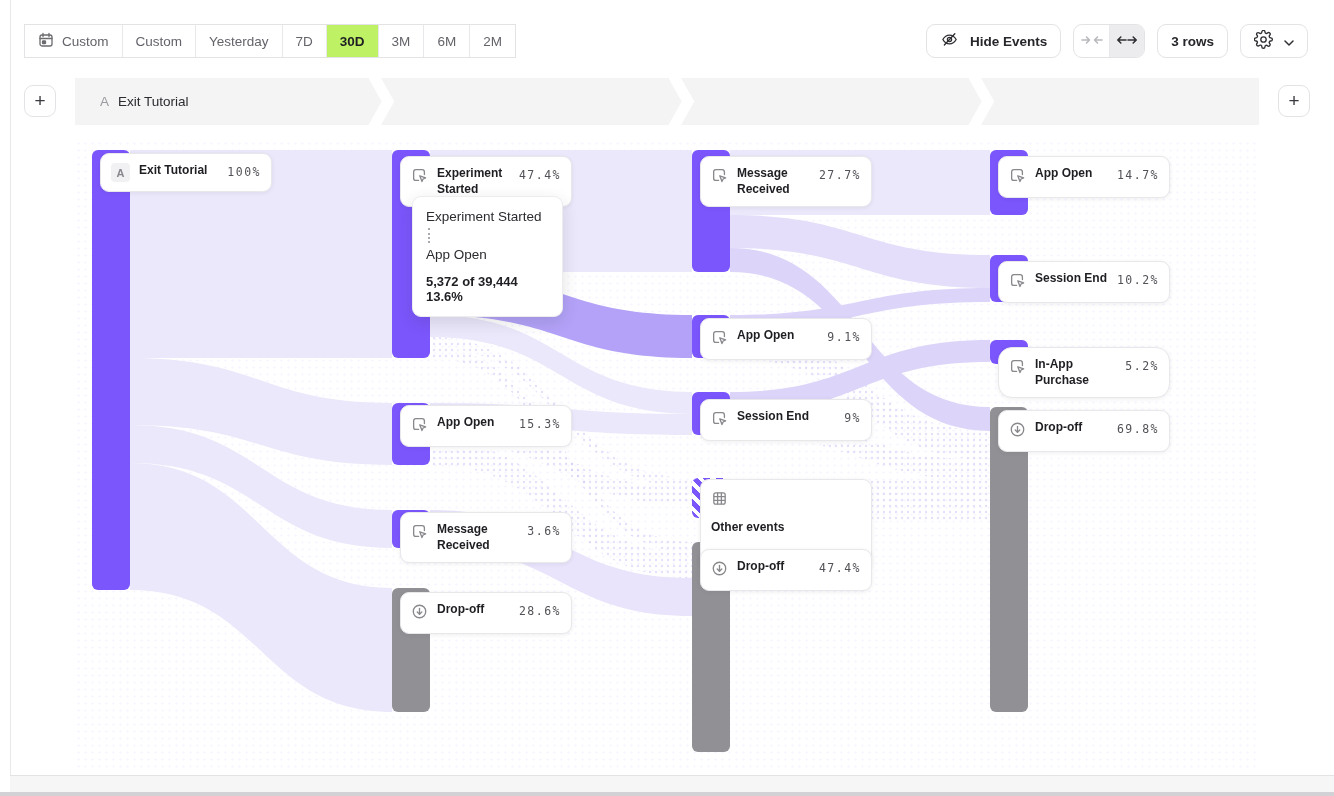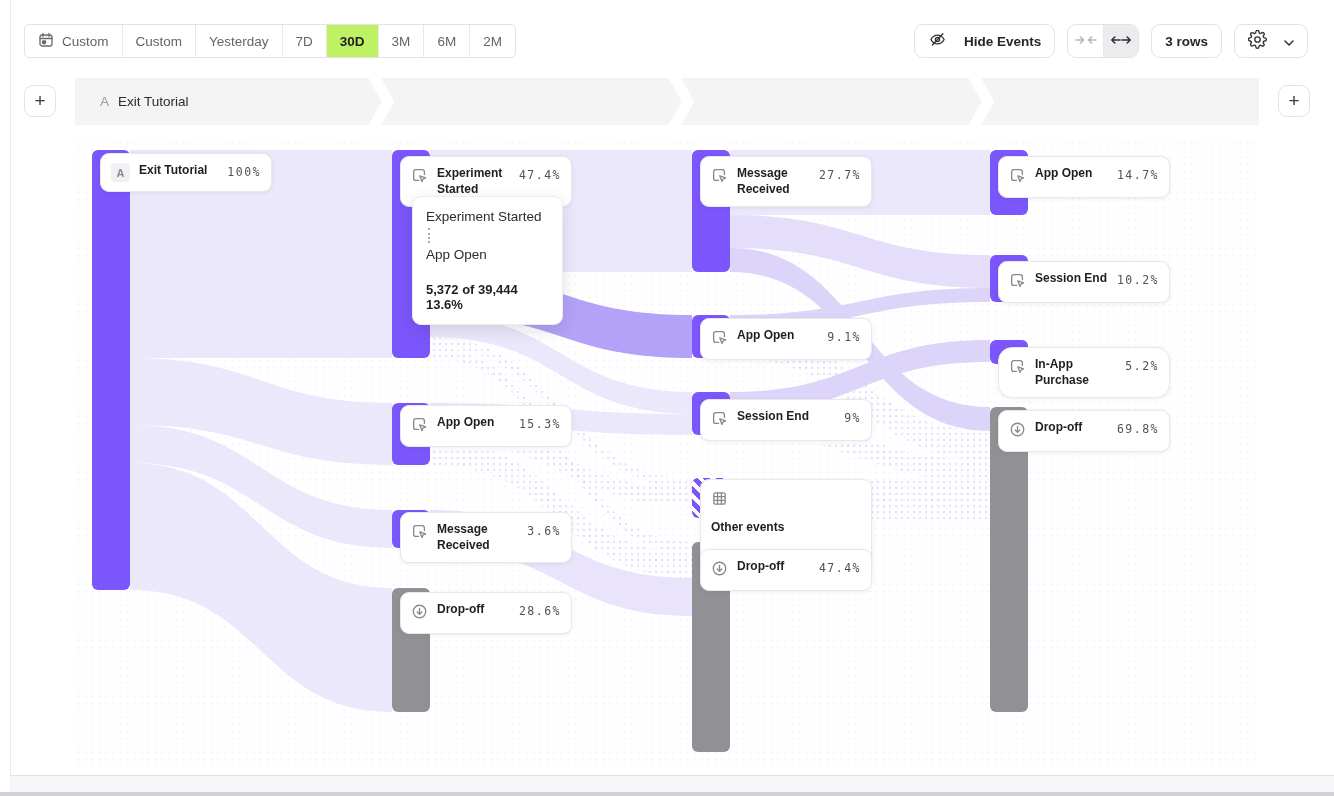--- a/index.html
+++ b/index.html
@@ -4,24 +4,24 @@
 <style>
   * { margin:0; padding:0; box-sizing:border-box; }
   html,body { width:1334px; height:796px; background:#fff; overflow:hidden;
               font-family:"Liberation Sans", sans-serif; position:relative; }
   .left-border { position:absolute; left:10px; top:0; bottom:0; width:1px; background:#e9e9ec; z-index:8; }
   .footer { position:absolute; left:10px; right:0; top:775px; height:17px; background:#f6f6f7; border-top:1px solid #e3e3e6; z-index:8; }
   .bottom-strip { position:absolute; left:0; right:0; bottom:0; height:4px; background:#d2d2d6; z-index:9; }
 
   
   .btn { background:#fff; border:1px solid #e3e3e6; border-radius:9px; height:34px;
-         display:flex; align-items:center; gap:17px; padding:0 13px; color:#26262b;
+         display:flex; align-items:center; gap:11px; padding:0 13px; color:#26262b;
          font-size:13.5px; font-weight:600; cursor:pointer; }
   .toolbar-left { position:absolute; left:24px; top:24px; display:flex; height:34px;
-                  border:1px solid #e3e3e6; border-radius:5px; background:#fff; overflow:hidden; z-index:10; }
+                  border:1px solid #e3e3e6; border-radius:0; background:#fff; overflow:hidden; z-index:10; }
   .seg { display:flex; align-items:center; gap:8px; padding:0 13px; font-size:13.5px;
          color:#63636a; border-right:1px solid #e8e8ea; cursor:pointer; white-space:nowrap; }
   .seg:last-child { border-right:none; }
   .seg.selected { background:#bef264; color:#1e1e23; font-weight:700; }
   .toolbar-right { position:absolute; right:26px; top:24px; display:flex; gap:12px; z-index:10; }
   .arrow-group { display:flex; border:1px solid #e3e3e6; border-radius:9px; overflow:hidden; height:34px; background:#fff; }
   .arrow-cell { width:35px; display:flex; align-items:center; justify-content:center; cursor:pointer; }
   .arrow-cell.active { background:#ececee; border-left:1px solid #e8e8ea; }
 
   
@@ -54,21 +54,21 @@
   .node-card .label { flex:1; font-size:12px; font-weight:700; color:#1e1e23; line-height:1.3; }
   .node-card .pct { font-family:"DejaVu Sans Mono", monospace; font-size:11.5px; letter-spacing:1.5px;
                     color:#515157; white-space:nowrap; margin-top:2px; }
 
   
   .flow-tooltip { position:absolute; left:412px; top:196px; width:151px; background:#fff;
                   border:1px solid #ededf0; border-radius:9px; box-shadow:0 5px 16px rgba(40,40,60,0.14);
                   padding:12px 13px; z-index:5; }
   .flow-tooltip .ev { font-size:13.5px; color:#2b2b30; }
   .flow-tooltip .dots { border-left:2px dotted #a9a9af; height:15px; margin:4px 0 4px 2px; }
-  .flow-tooltip .detail { margin-top:20px; font-size:13px; font-weight:700; color:#1e1e23; }
+  .flow-tooltip .detail { margin-top:12px; font-size:13px; font-weight:700; color:#1e1e23; }
 </style>
 </head>
 <body>
 
 <div class="left-border"></div>
 
 <div class="toolbar-left">
   <div class="seg">
     <span>
       <svg width="16" height="16" viewBox="0 0 16 16" fill="none" stroke="#6b6b70" stroke-width="1.3" stroke-linecap="round">

